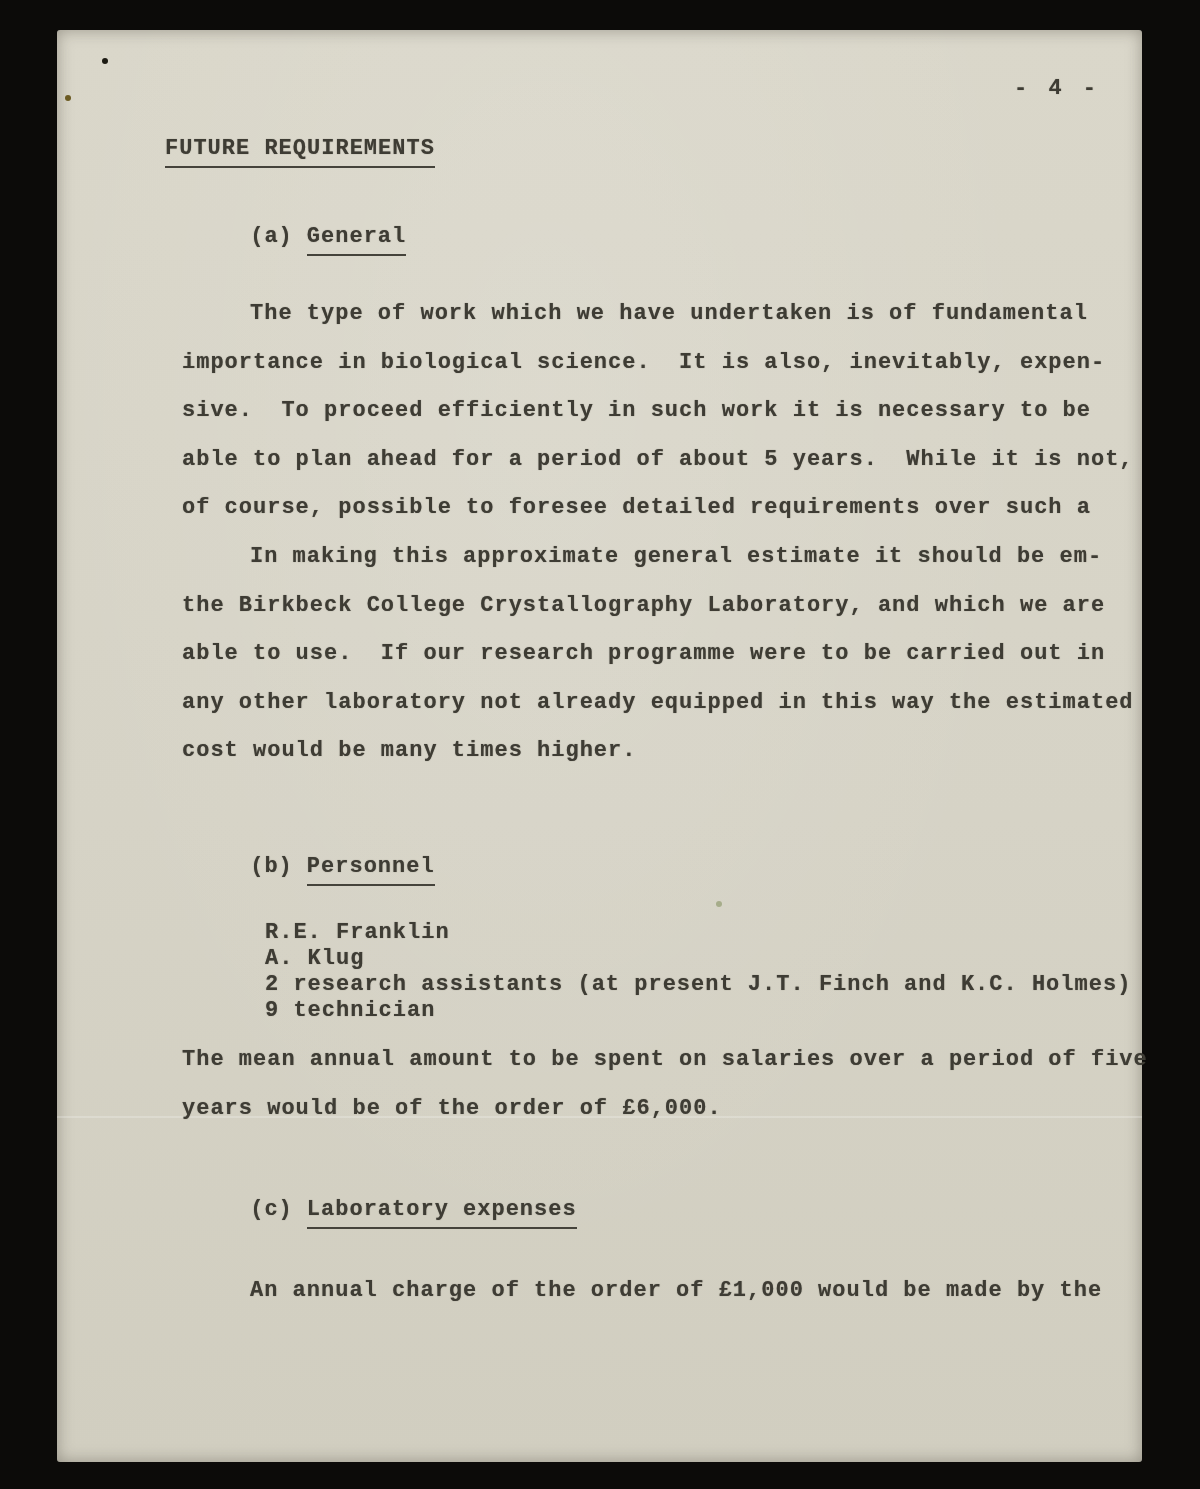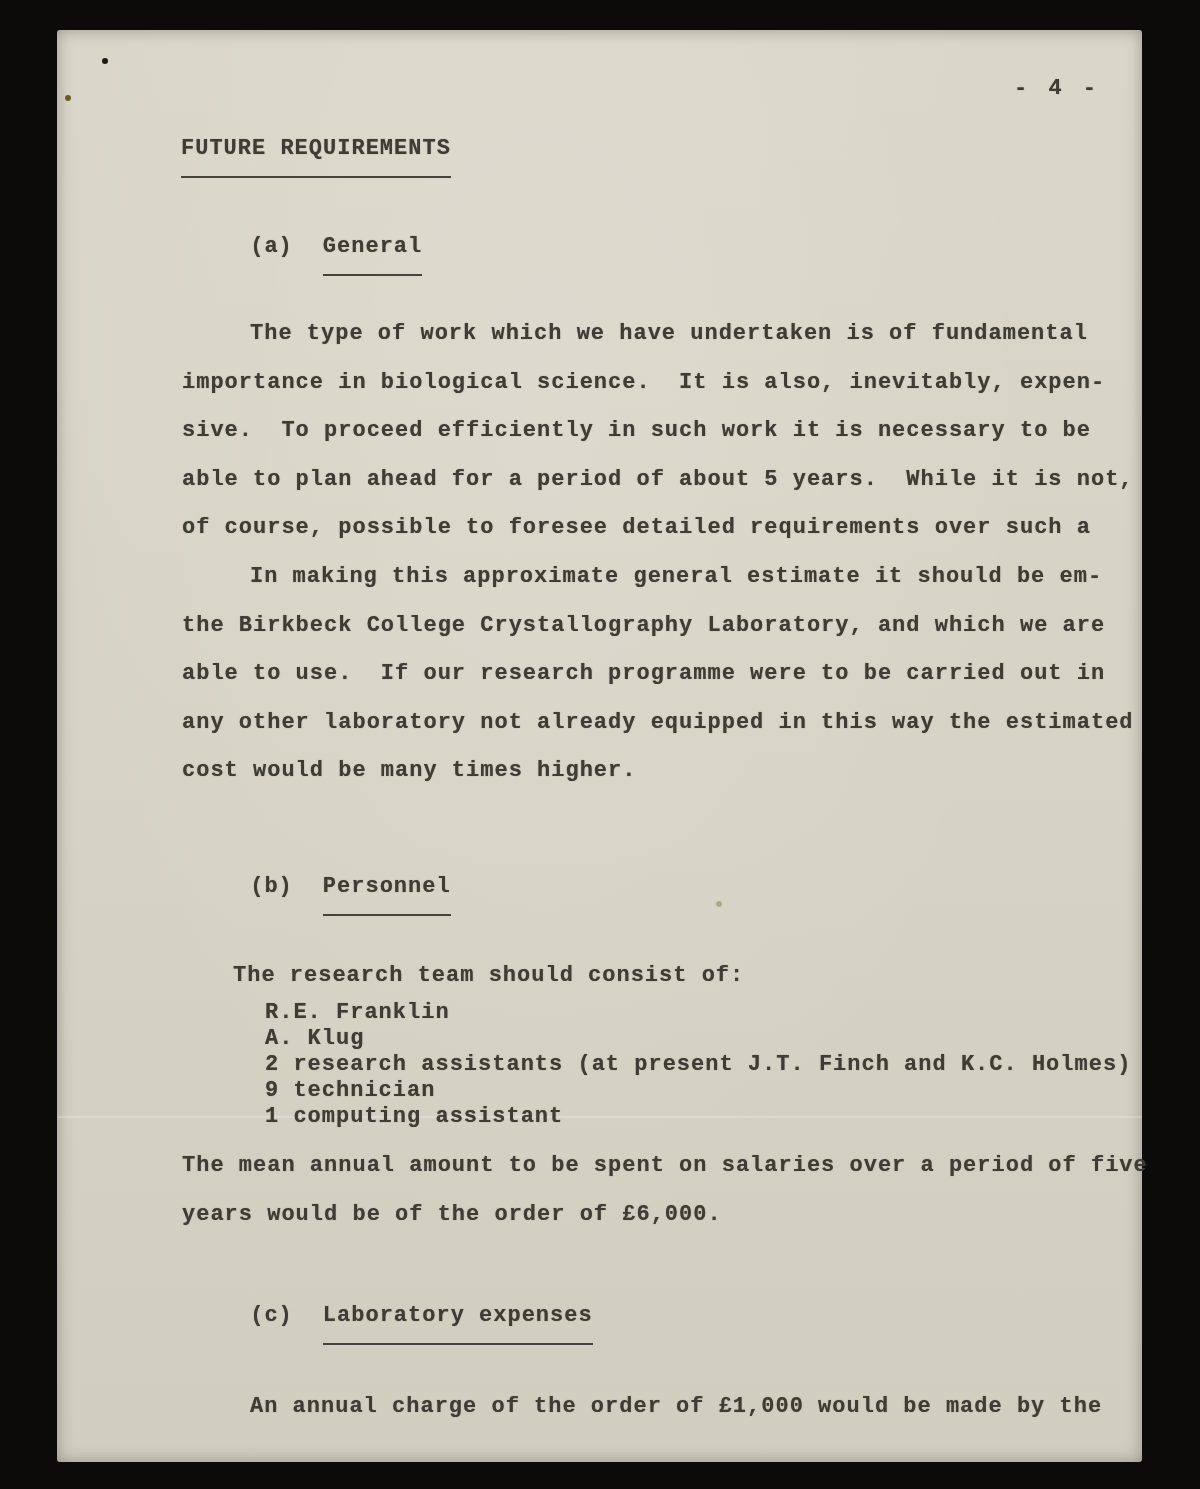--- a/index.html
+++ b/index.html
@@ -48,22 +48,21 @@
     text-shadow: 0 0 1px rgba(58,56,48,0.55);
   }
   .title {
     margin: 104px 0 0 0;
     font-size: 22px;
     line-height: 30px;
   }
   .u {
     display: inline-block;
     border-bottom: 2px solid #45433b;
-    padding-bottom: 12px;
-    margin-left: 16px;
+    padding-bottom: 2px;
   }
   .sec-head {
     margin-top: 24px;
     line-height: 30px;
     white-space: pre;
   }
   .sec-head .label { margin-right: 14px; }
   .sec-b { margin-top: 46px; }
   .sec-c { margin-top: 32px; }
   .para { margin-top: 4px; }
@@ -141,28 +140,26 @@
       <div class="line">the Birkbeck College Crystallography Laboratory, and which we are</div>
       <div class="line">able to use.  If our research programme were to be carried out in</div>
       <div class="line">any other laboratory not already equipped in this way the estimated</div>
       <div class="line">cost would be many times higher.</div>
     </div>
 
     <div class="sec-head sec-b">
       <span class="label">(b)</span><span class="u">Personnel</span>
     </div>
 
-    <div class="intro-line">The research team should consist of:</div>
 
     <ul class="team-list">
       <li>R.E. Franklin</li>
       <li>A. Klug</li>
       <li>2 research assistants (at present J.T. Finch and K.C. Holmes)</li>
       <li>9 technician</li>
-      <li>1 computing assistant</li>
     </ul>
 
     <div class="para salary">
       <div class="line">The mean annual amount to be spent on salaries over a period of five</div>
       <div class="line">years would be of the order of £6,000.</div>
     </div>
 
     <div class="sec-head sec-c">
       <span class="label">(c)</span><span class="u">Laboratory expenses</span>
     </div>

